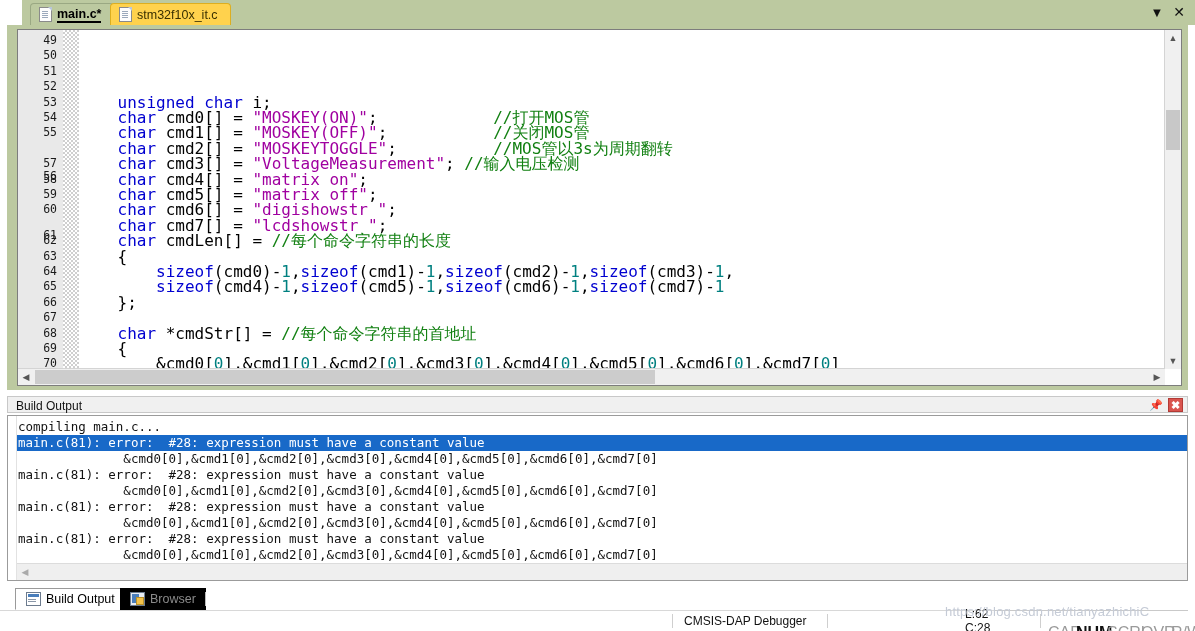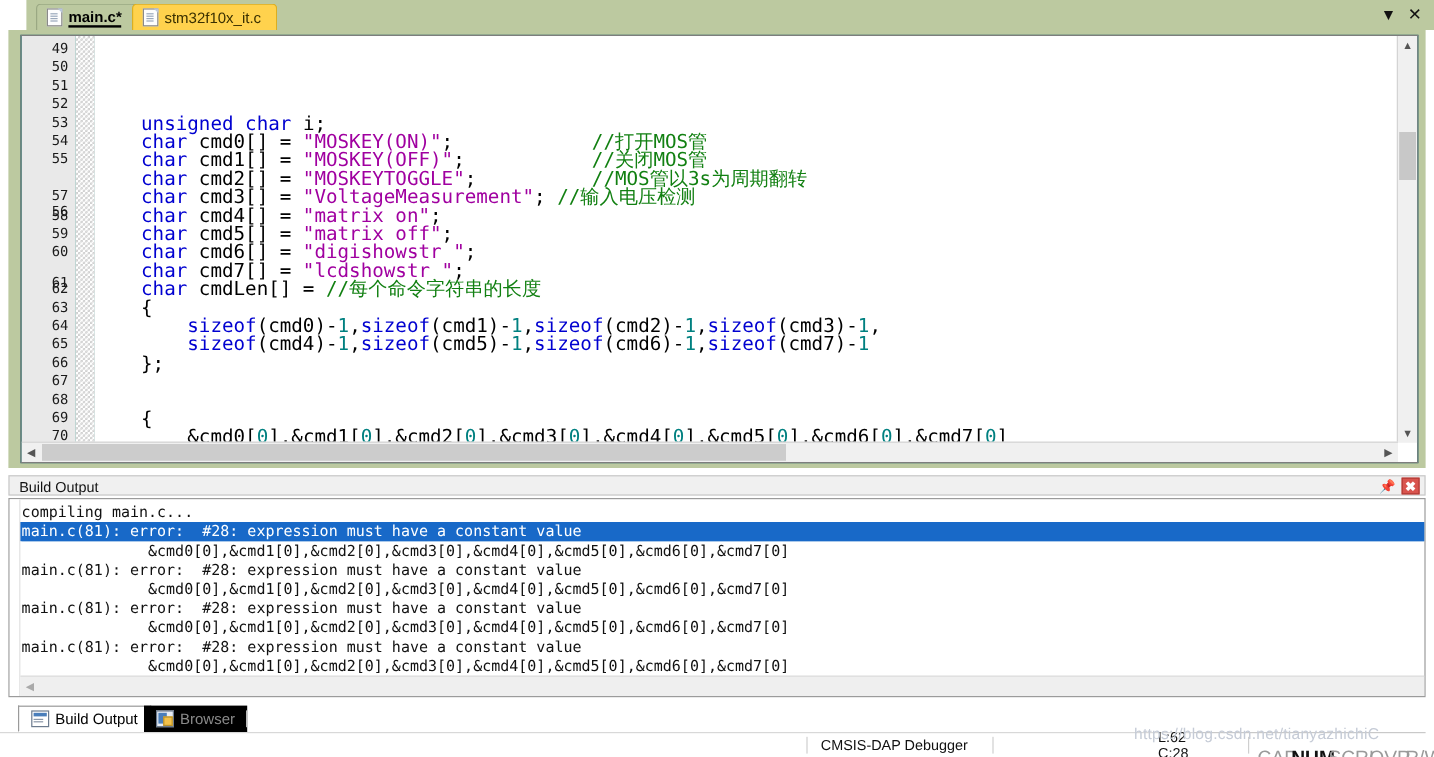--- a/index.html
+++ b/index.html
@@ -283,20 +283,21 @@
         <div class="cline" style="top: 141.6px;"><span class="p">    </span><span class="k">char</span><span class="p"> cmd4[] = </span><span class="s">"matrix on"</span><span class="p">;</span></div>
         <div class="cline" style="top: 157px;"><span class="p">    </span><span class="k">char</span><span class="p"> cmd5[] = </span><span class="s">"matrix off"</span><span class="p">;</span></div>
         <div class="cline" style="top: 172.4px;"><span class="p">    </span><span class="k">char</span><span class="p"> cmd6[] = </span><span class="s">"digishowstr "</span><span class="p">;</span></div>
         <div class="cline" style="top: 187.8px;"><span class="p">    </span><span class="k">char</span><span class="p"> cmd7[] = </span><span class="s">"lcdshowstr "</span><span class="p">;</span></div>
         <div class="cline" style="top: 203.2px;"><span class="p">    </span><span class="k">char</span><span class="p"> cmdLen[] = </span><span class="c">//每个命令字符串的长度</span></div>
         <div class="cline" style="top: 218.6px;"><span class="p">    {</span></div>
         <div class="cline" style="top: 234px;"><span class="p">        </span><span class="k">sizeof</span><span class="p">(cmd0)-</span><span class="n">1</span><span class="p">,</span><span class="k">sizeof</span><span class="p">(cmd1)-</span><span class="n">1</span><span class="p">,</span><span class="k">sizeof</span><span class="p">(cmd2)-</span><span class="n">1</span><span class="p">,</span><span class="k">sizeof</span><span class="p">(cmd3)-</span><span class="n">1</span><span class="p">,</span></div>
         <div class="cline" style="top: 249.4px;"><span class="p">        </span><span class="k">sizeof</span><span class="p">(cmd4)-</span><span class="n">1</span><span class="p">,</span><span class="k">sizeof</span><span class="p">(cmd5)-</span><span class="n">1</span><span class="p">,</span><span class="k">sizeof</span><span class="p">(cmd6)-</span><span class="n">1</span><span class="p">,</span><span class="k">sizeof</span><span class="p">(cmd7)-</span><span class="n">1</span></div>
         <div class="cline" style="top: 264.8px;"><span class="p">    };</span></div>
         <div class="cline" style="top: 280.2px;"></div>
+        <div class="cline" style="top: 295.6px;"><span class="p">    </span><span class="k">char</span><span class="p"> *cmdStr[] = </span><span class="c">//每个命令字符串的首地址</span></div>
         <div class="cline" style="top: 311px;"><span class="p">    {</span></div>
         <div class="cline" style="top: 326.4px;"><span class="p">        &amp;cmd0[</span><span class="n">0</span><span class="p">],&amp;cmd1[</span><span class="n">0</span><span class="p">],&amp;cmd2[</span><span class="n">0</span><span class="p">],&amp;cmd3[</span><span class="n">0</span><span class="p">],&amp;cmd4[</span><span class="n">0</span><span class="p">],&amp;cmd5[</span><span class="n">0</span><span class="p">],&amp;cmd6[</span><span class="n">0</span><span class="p">],&amp;cmd7[</span><span class="n">0</span><span class="p">]</span></div>
         <div class="cline" style="top: 341.8px;"><span class="p">    };</span></div>
         <div class="cline" style="top: 357.2px;"></div>
       </div>
 
     <div class="vscroll">
       <div class="sbarrow" style="top:0;left:0;">▲</div>
       <div class="vthumb" style="top:80px;height:40px;"></div>
       <div class="sbarrow" style="bottom:0;left:0;">▼</div>

